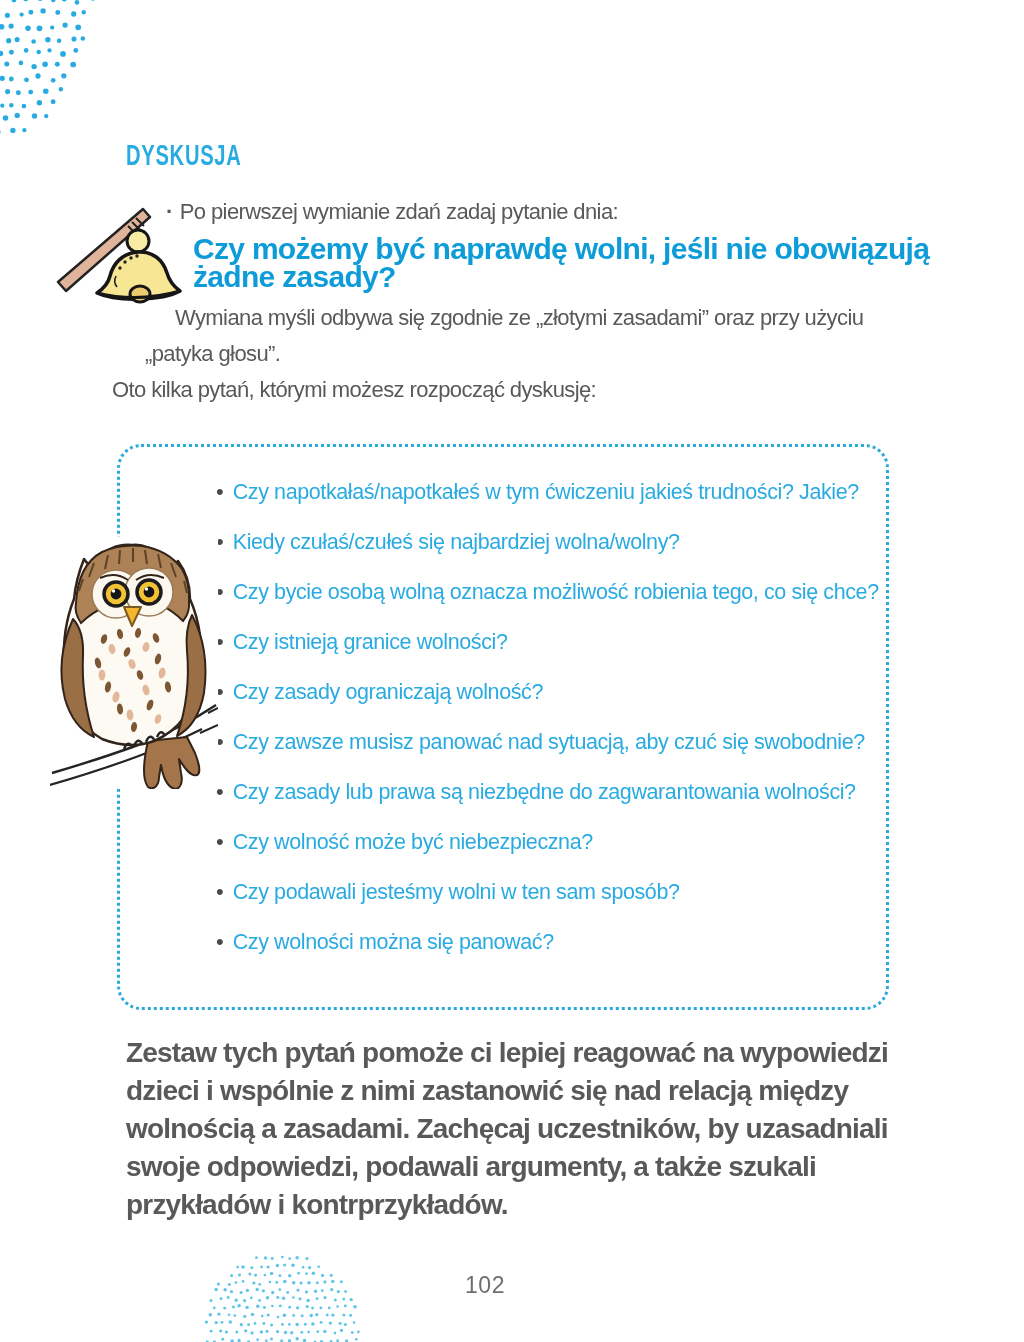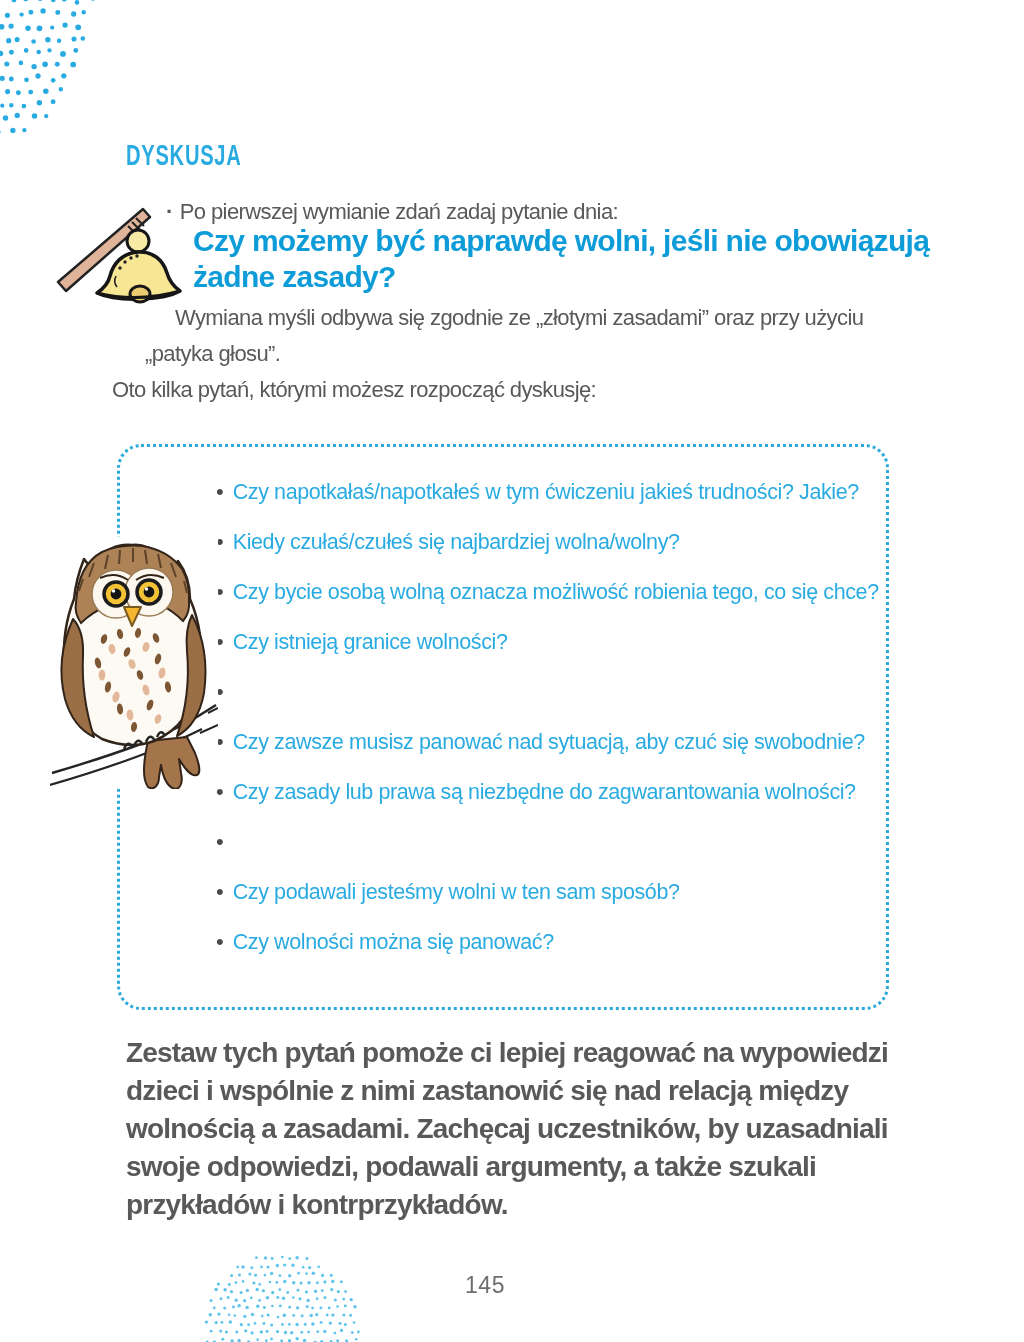--- a/index.html
+++ b/index.html
@@ -25,21 +25,21 @@
   }
 
   
   .bell { position:absolute; left:56px; top:196px; }
 
   
   .line { position:absolute; white-space:nowrap; }
   .body-text { font-size:22px; letter-spacing:-0.6px; color:#58595B; }
   .intro-bullet { left:166px; top:199px; display:flex; gap:7px; }
   .intro-bullet .marker { font-weight:700; color:#58595B; }
-  .q-day-1 { left:193px; top:224px; }
+  .q-day-1 { left:193px; top:232px; }
   .q-day-2 { left:193px; top:260px; }
   .q-day { font-size:30px; font-weight:700; color:#0E9CD9; letter-spacing:-0.7px; }
   .para-1 { left:175px; top:305px;text-align:center; }
   .para-2 { left:145px; top:341px; }
   .lead-line { left:112px; top:377px; }
 
   
   .question-frame {
     position:absolute; left:117px; top:444px; width:772px; height:566px;
     border:3px dotted #2BAAD9; border-radius:24px;
@@ -185,31 +185,33 @@
     <li>
         <span class="q-bullet">•</span>
         <span class="q-text">Czy bycie osobą wolną oznacza możliwość robienia tego, co się chce?</span>
       </li>
     <li>
         <span class="q-bullet">•</span>
         <span class="q-text">Czy istnieją granice wolności?</span>
       </li>
     <li>
         <span class="q-bullet">•</span>
+        <span class="q-text">Czy zasady ograniczają wolność?</span>
       </li>
     <li>
         <span class="q-bullet">•</span>
         <span class="q-text">Czy zawsze musisz panować nad sytuacją, aby czuć się swobodnie?</span>
       </li>
     <li>
         <span class="q-bullet">•</span>
         <span class="q-text">Czy zasady lub prawa są niezbędne do zagwarantowania wolności?</span>
       </li>
     <li>
         <span class="q-bullet">•</span>
+        <span class="q-text">Czy wolność może być niebezpieczna?</span>
       </li>
     <li>
         <span class="q-bullet">•</span>
         <span class="q-text">Czy podawali jesteśmy wolni w ten sam sposób?</span>
       </li>
     <li>
         <span class="q-bullet">•</span>
         <span class="q-text">Czy wolności można się panować?</span>
       </li>
   </ul>
@@ -447,15 +449,15 @@
       <circle cx="102.2" cy="88.8" r="1.69" fill="#5FC4E9"></circle>
       <circle cx="109.5" cy="90.4" r="1.75" fill="#5FC4E9"></circle>
       <circle cx="120.1" cy="91.9" r="1.52" fill="#5FC4E9"></circle>
       <circle cx="126.6" cy="91.7" r="1.66" fill="#5FC4E9"></circle>
       <circle cx="136.1" cy="91.5" r="1.40" fill="#5FC4E9"></circle>
       <circle cx="142.7" cy="90.8" r="1.45" fill="#5FC4E9"></circle>
       <circle cx="151.6" cy="90.8" r="1.57" fill="#5FC4E9"></circle>
       <circle cx="161.3" cy="89.2" r="1.32" fill="#5FC4E9"></circle>
     </svg>
 
-  <div class="page-number">145</div>
+  <div class="page-number">102</div>
 
 </div>
 
 </body></html>

